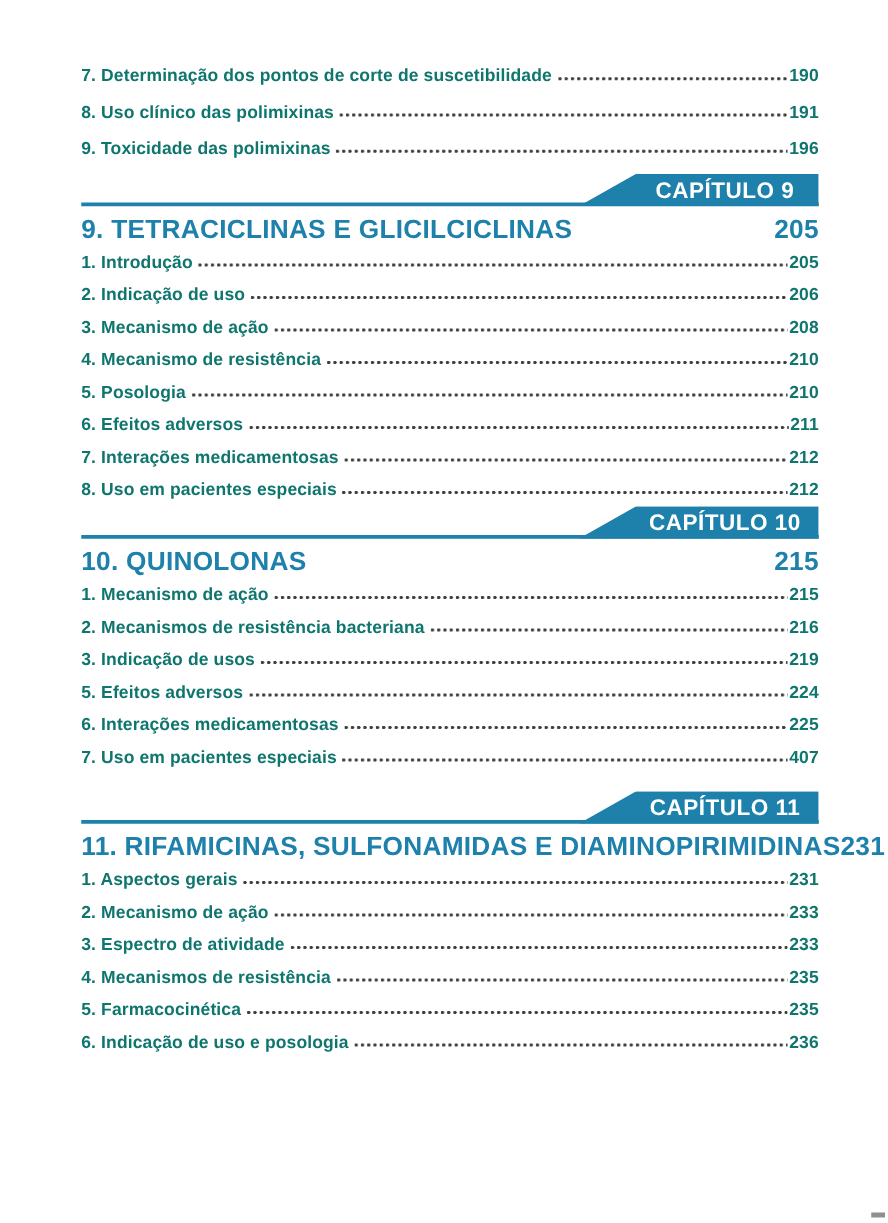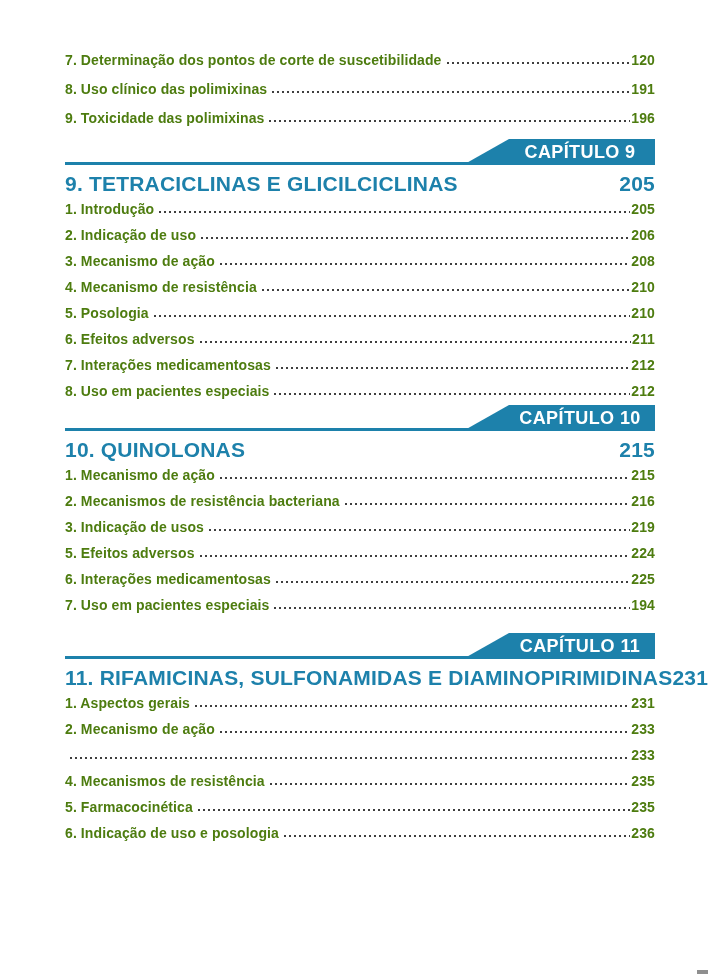--- a/index.html
+++ b/index.html
@@ -8,21 +8,21 @@
     width:710px; height:978px;
     background:#ffffff;
     box-sizing:border-box;
     padding:46px 55px 0 65px;
     font-family:"Liberation Sans","DejaVu Sans",sans-serif;
     color:#3b3b3b;
     overflow:hidden;
   }
   .toc-row {
     display:flex; align-items:baseline;
-    font-weight:bold; font-size:14px; color:#4d7c0f;
+    font-weight:bold; font-size:14px; color:#0f766e;
     letter-spacing:0.1px;
   }
   .lead .toc-row { height:29px; line-height:29px; }
   .chapter-items .toc-row { height:26px; line-height:26px; }
   .toc-label { white-space:nowrap; }
   .dots {
     flex:1 1 auto; height:4px; margin:0 1px -1px 4px;
     background:radial-gradient(circle at 2px 2px, #3e3e3e 1.15px, rgba(0,0,0,0) 1.55px);
     background-size:5px 4px; background-repeat:repeat-x;
   }
@@ -58,21 +58,21 @@
 </style>
 </head>
 <body>
 
 <div class="page">
 
   <div class="lead">
     <div class="toc-row">
       <span class="toc-label">7. Determinação dos pontos de corte de suscetibilidade</span>
       <span class="dots"></span>
-      <span class="toc-page">120</span>
+      <span class="toc-page">190</span>
     </div>
     <div class="toc-row">
       <span class="toc-label">8. Uso clínico das polimixinas</span>
       <span class="dots"></span>
       <span class="toc-page">191</span>
     </div>
     <div class="toc-row">
       <span class="toc-label">9. Toxicidade das polimixinas</span>
       <span class="dots"></span>
       <span class="toc-page">196</span>
@@ -162,21 +162,21 @@
       <span class="toc-page">224</span>
     </div>
     <div class="toc-row">
       <span class="toc-label">6. Interações medicamentosas</span>
       <span class="dots"></span>
       <span class="toc-page">225</span>
     </div>
     <div class="toc-row">
       <span class="toc-label">7. Uso em pacientes especiais</span>
       <span class="dots"></span>
-      <span class="toc-page">194</span>
+      <span class="toc-page">407</span>
     </div>
   </div>
 
   <div class="chapter-rule rule-11">
     <div class="chapter-flag">
       <span>CAPÍTULO 11</span>
     </div>
   </div>
   <div class="chapter-heading">
     <span>11. RIFAMICINAS, SULFONAMIDAS E DIAMINOPIRIMIDINAS</span>
@@ -187,20 +187,21 @@
       <span class="toc-label">1. Aspectos gerais</span>
       <span class="dots"></span>
       <span class="toc-page">231</span>
     </div>
     <div class="toc-row">
       <span class="toc-label">2. Mecanismo de ação</span>
       <span class="dots"></span>
       <span class="toc-page">233</span>
     </div>
     <div class="toc-row">
+      <span class="toc-label">3. Espectro de atividade</span>
       <span class="dots"></span>
       <span class="toc-page">233</span>
     </div>
     <div class="toc-row">
       <span class="toc-label">4. Mecanismos de resistência</span>
       <span class="dots"></span>
       <span class="toc-page">235</span>
     </div>
     <div class="toc-row">
       <span class="toc-label">5. Farmacocinética</span>

